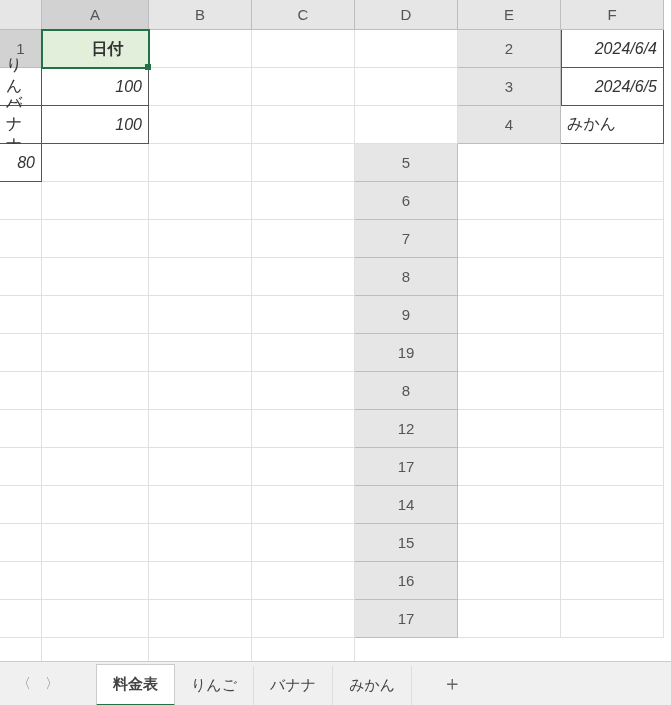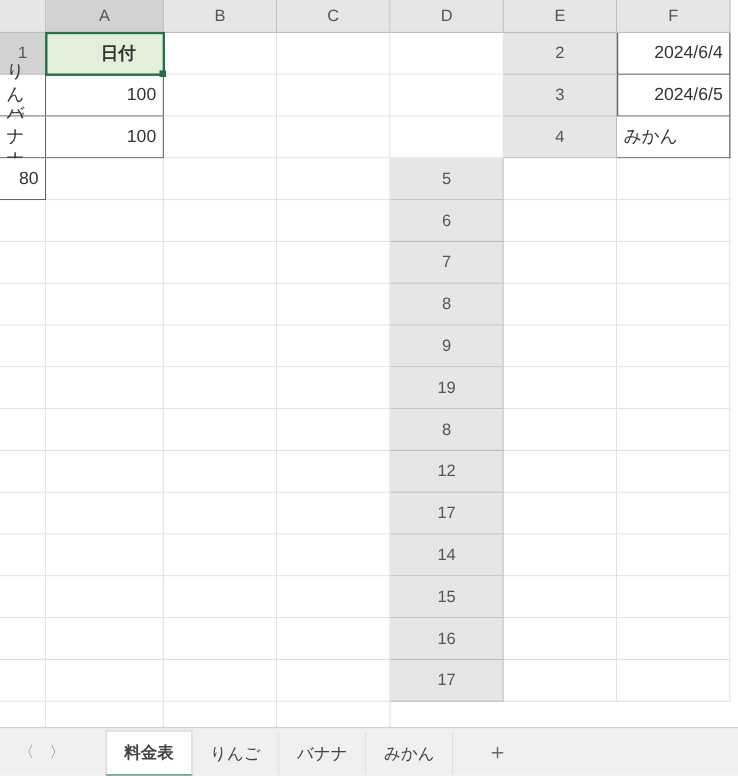--- a/index.html
+++ b/index.html
@@ -70,21 +70,21 @@
       border-bottom: 1px solid #555;
       border-top: 1px solid #555;
       padding-left: 30px;
     }
     .thead.first { border-left: 1px solid #555; }
     .tcell {
       border-right: 1px solid #555;
       border-bottom: 1px solid #555;
     }
     .tcell.first { border-left: 1px solid #555; }
-    .r { justify-content: flex-end; }
+    .r { justify-content: flex-end; font-style: italic; }
     .l { justify-content: flex-start; }
     .active {
       outline: 2px solid #217346;
       outline-offset: -1px;
       position: relative;
     }
     .active::after {
       content: "";
       position: absolute;
       right: -3px;

